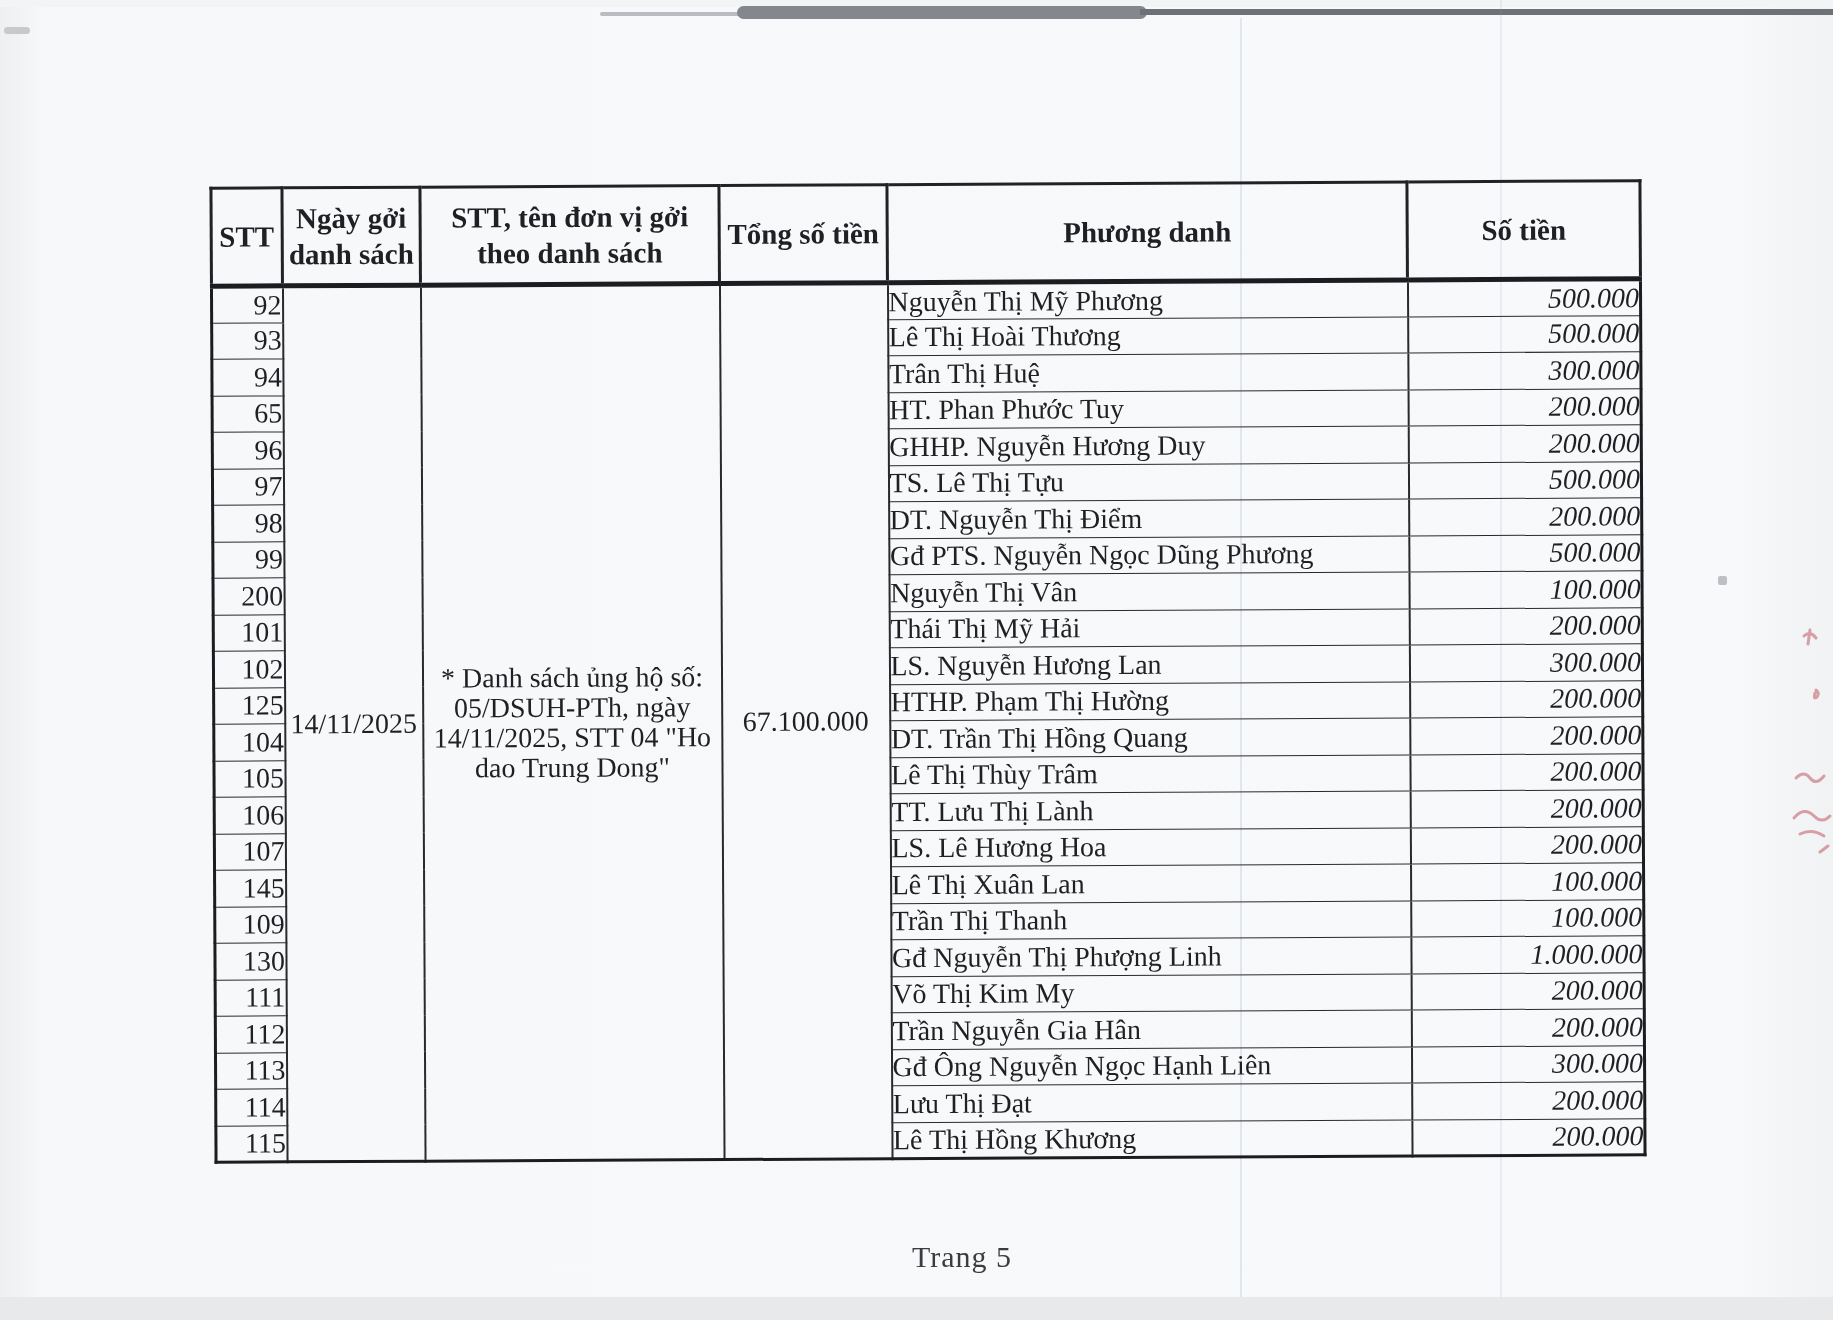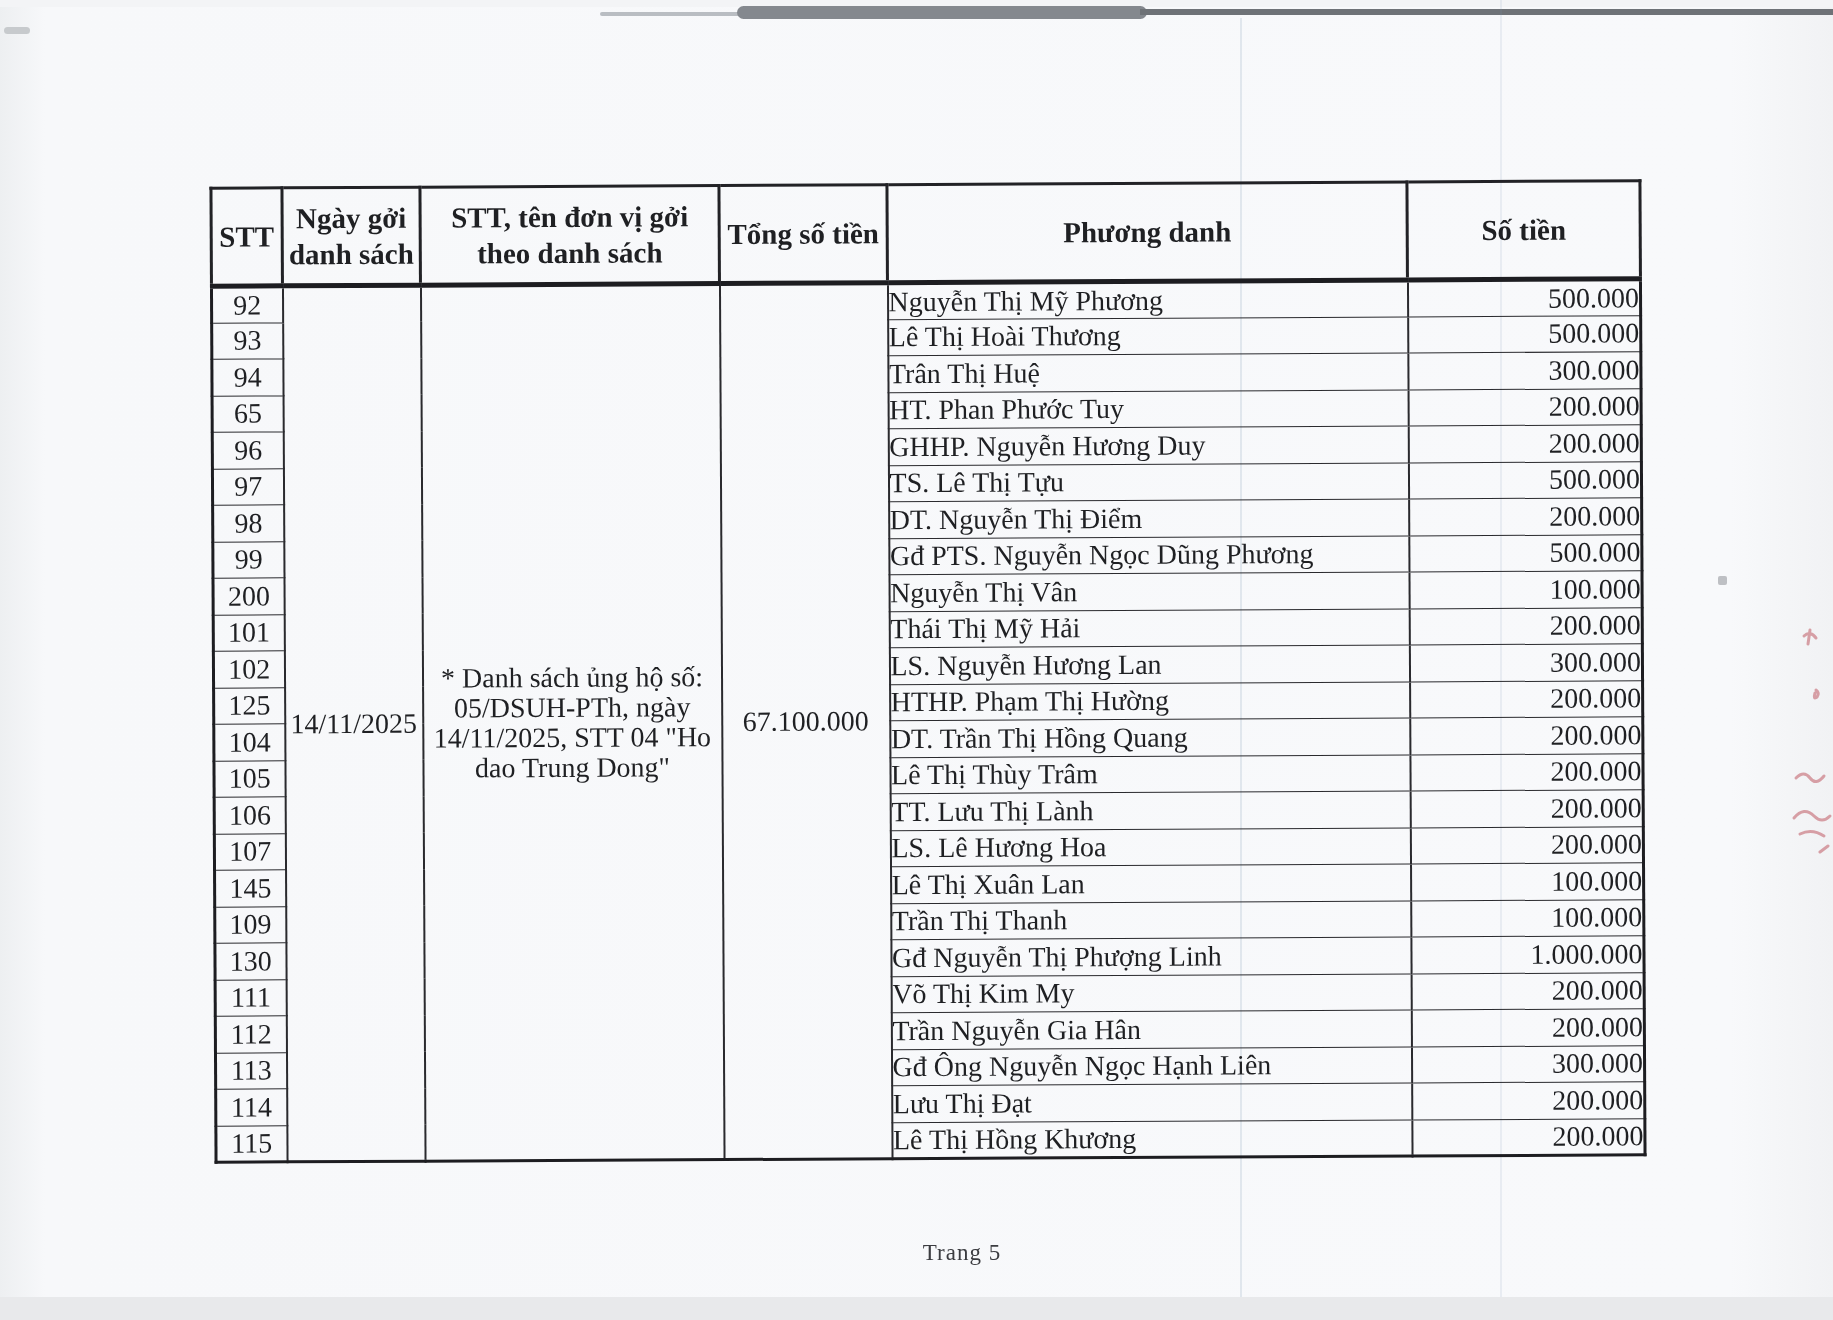--- a/index.html
+++ b/index.html
@@ -25,30 +25,30 @@
     border:3px solid #222226;border-bottom:5px solid #1d1d21;
     font-size:29px;font-weight:bold;line-height:36px;text-align:center;
     padding:0 4px;vertical-align:middle;
   }
   .ledger tbody tr{height:36.5px;}
   .ledger tbody td{
     border:1.6px solid #2a2a2e;border-left-width:2.2px;border-right-width:2.2px;
     font-size:28px;line-height:30px;vertical-align:middle;padding:0;
   }
   .ledger{border:3px solid #1d1d21;}
-  td.c-stt{text-align:center;padding-right:16px;}
+  td.c-stt{text-align:right;padding-right:16px;}
   td.c-name{text-align:left;padding-left:9px;white-space:nowrap;overflow:hidden;}
-  td.c-amount{text-align:right;padding-right:7px;}
+  td.c-amount{text-align:right;padding-right:7px;font-style:italic;}
   td.c-date{text-align:center;}
   td.c-note{text-align:center;line-height:34px;}
   td.c-total{text-align:center;font-size:29px;}
   
   .footer{
     position:absolute;left:872px;top:1240px;width:180px;text-align:center;
-    font-size:23px;color:#3b3c40;letter-spacing:1px;
+    font-size:30px;color:#3b3c40;letter-spacing:1px;
   }
   
   .art{position:absolute;}
   .band-light{left:600px;top:12px;width:145px;height:4px;background:#b9bdc2;border-radius:2px;}
   .band-dark{left:737px;top:6px;width:410px;height:13px;background:#84888e;border-radius:7px;}
   .band-line{left:1140px;top:9px;width:693px;height:6px;background:#6e7277;}
   .top-strip{left:0;top:0;width:1833px;height:7px;background:#f3f4f6;}
   .fold-line-1{left:1240px;top:18px;width:2px;height:1290px;background:rgba(120,150,180,.18);}
   .fold-line-2{left:1500px;top:0;width:2px;height:1320px;background:rgba(120,150,180,.12);}
   .bottom-strip{left:0;top:1297px;width:1833px;height:23px;background:#e8e9eb;}

